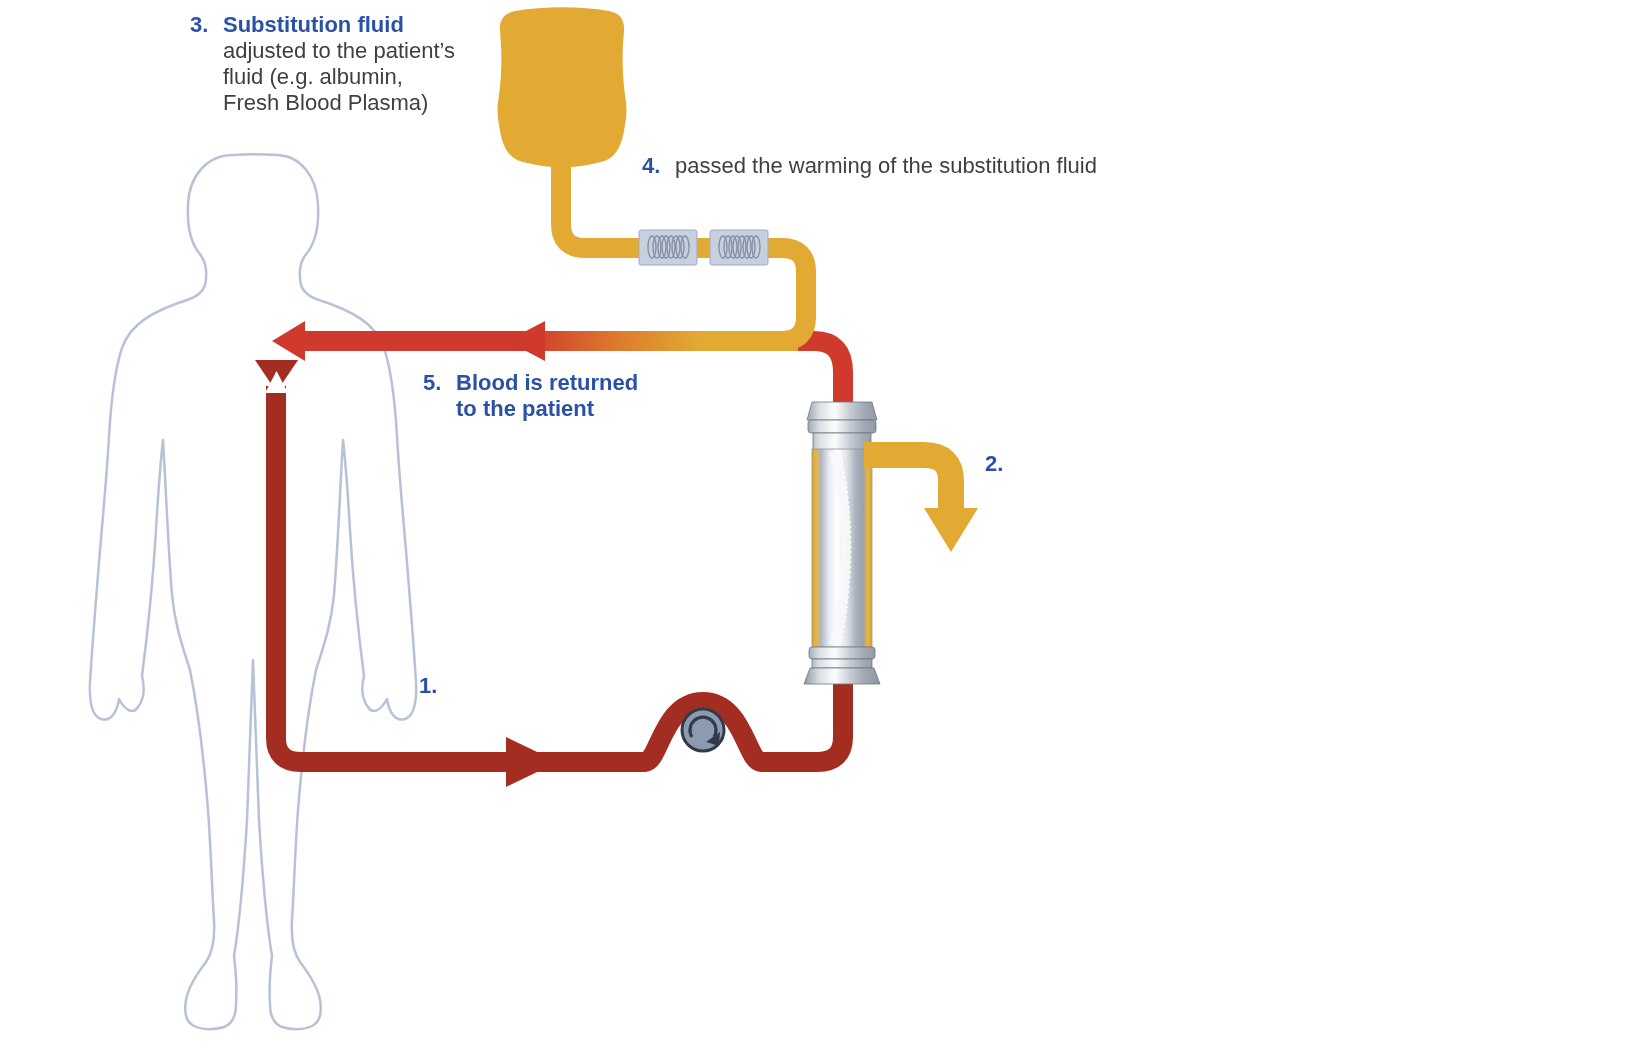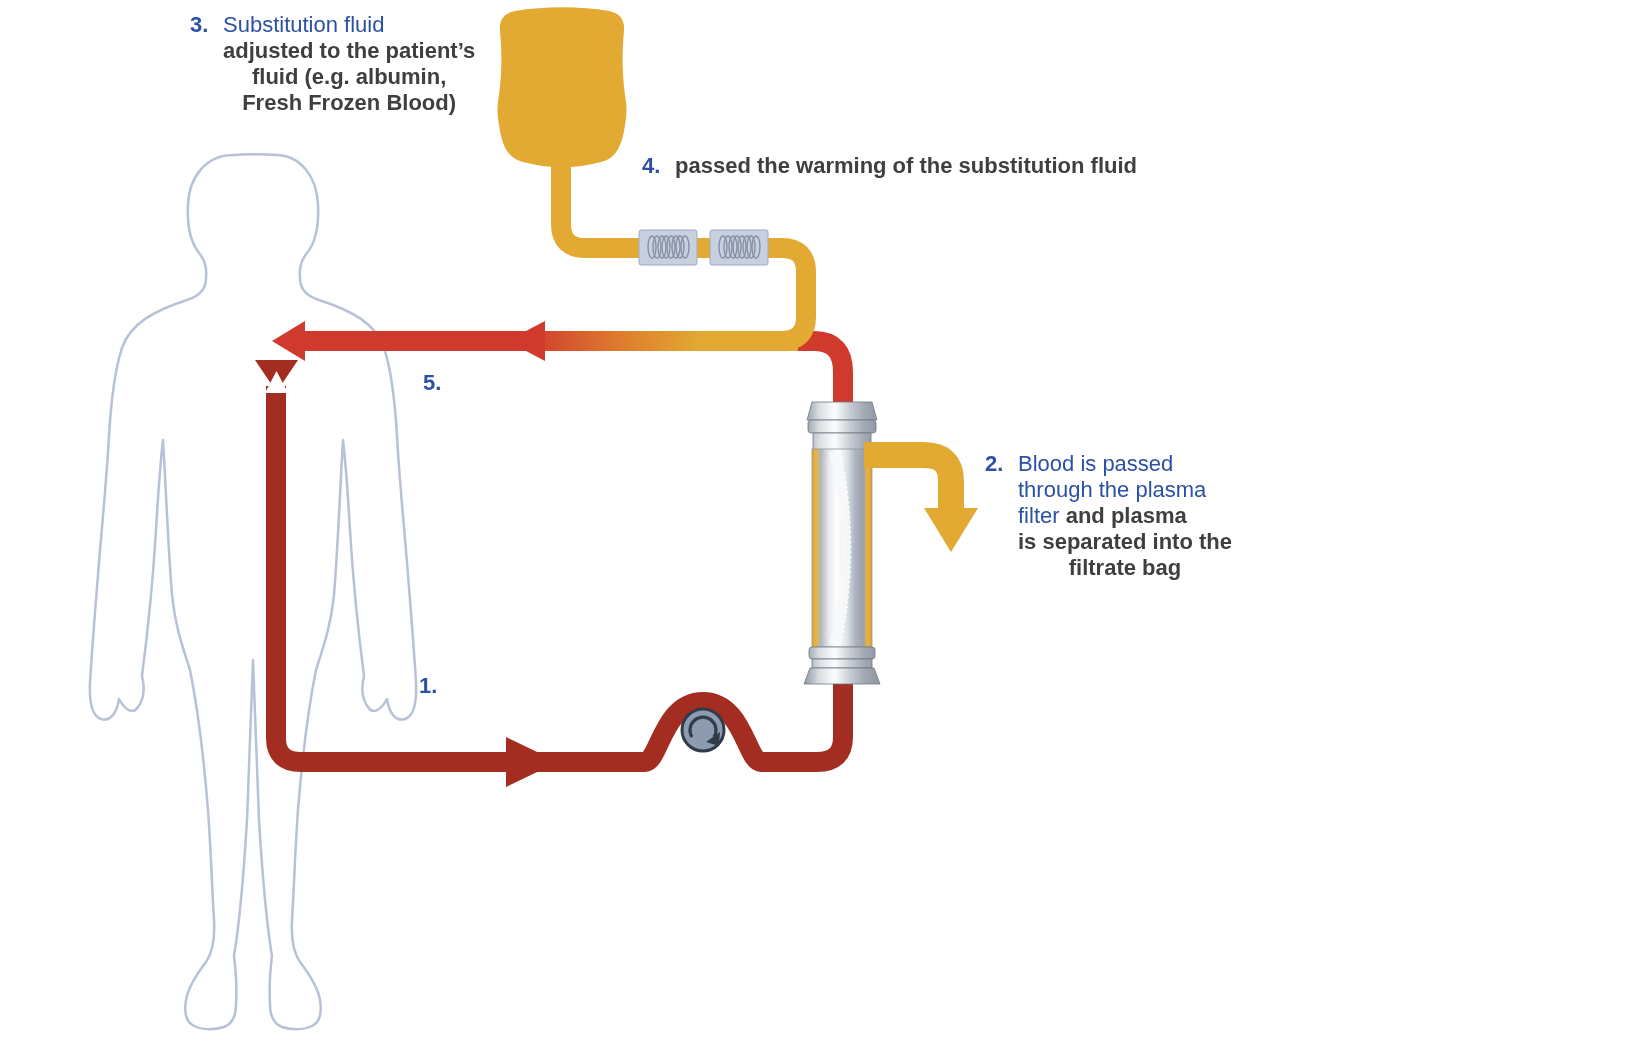--- a/index.html
+++ b/index.html
@@ -1,22 +1,22 @@
 <!DOCTYPE html>
 <html><head>
 <meta charset="utf-8">
 <style>
   html,body{margin:0;padding:0;background:#fff;}
   .stage{position:relative;width:1650px;height:1057px;background:#fff;overflow:hidden;
          font-family:"Liberation Sans",sans-serif;}
   .stage svg{position:absolute;left:0;top:0;}
   .lbl{position:absolute;display:flex;font-size:22px;line-height:26px;white-space:nowrap;}
   .num{width:33px;flex:none;font-weight:bold;color:#2b51a5;}
-  .t{font-weight:normal;color:#2b51a5;}
-  .g{font-weight:bold;color:#3f3f41;text-align:center;}
+  .t{font-weight:bold;color:#2b51a5;}
+  .g{font-weight:normal;color:#3f3f41;}
 </style>
 </head>
 <body>
 
 <div class="stage">
 
 <svg width="1650" height="1057" viewBox="0 0 1650 1057">
   <defs>
     <linearGradient id="mixGrad" gradientUnits="userSpaceOnUse" x1="300" y1="0" x2="812" y2="0">
       <stop offset="0" stop-color="#cf3a2c"></stop>
@@ -129,43 +129,40 @@
     <polygon points="720,732 719,746 706,742" fill="#323b49"></polygon>
   </g>
 </svg>
 
 <div class="lbl" style="left:190px;top:12px;">
   <span class="num">3.</span>
   <div>
     <div class="t">Substitution fluid</div>
     <div class="g">adjusted to the patient’s</div>
     <div class="g">fluid (e.g. albumin,</div>
-    <div class="g">Fresh Frozen Blood)</div>
+    <div class="g">Fresh Blood Plasma)</div>
   </div>
 </div>
 
 <div class="lbl" style="left:642px;top:153px;">
   <span class="num">4.</span>
   <div>
     <div class="g">passed the warming of the substitution fluid</div>
   </div>
 </div>
 
 <div class="lbl" style="left:423px;top:370px;">
   <span class="num">5.</span>
+  <div>
+    <div class="t">Blood is returned</div>
+    <div class="t">to the patient</div>
+  </div>
 </div>
 
 <div class="lbl" style="left:985px;top:451px;">
   <span class="num">2.</span>
-  <div>
-    <div class="t">Blood is passed</div>
-    <div class="t">through the plasma</div>
-    <div><span class="t">filter</span><span class="g"> and plasma</span></div>
-    <div class="g">is separated into the</div>
-    <div class="g">filtrate bag</div>
-  </div>
 </div>
 
 <div class="lbl" style="left:419px;top:673px;">
   <span class="num">1.</span>
 </div>
 
 </div>
 
 </body></html>

